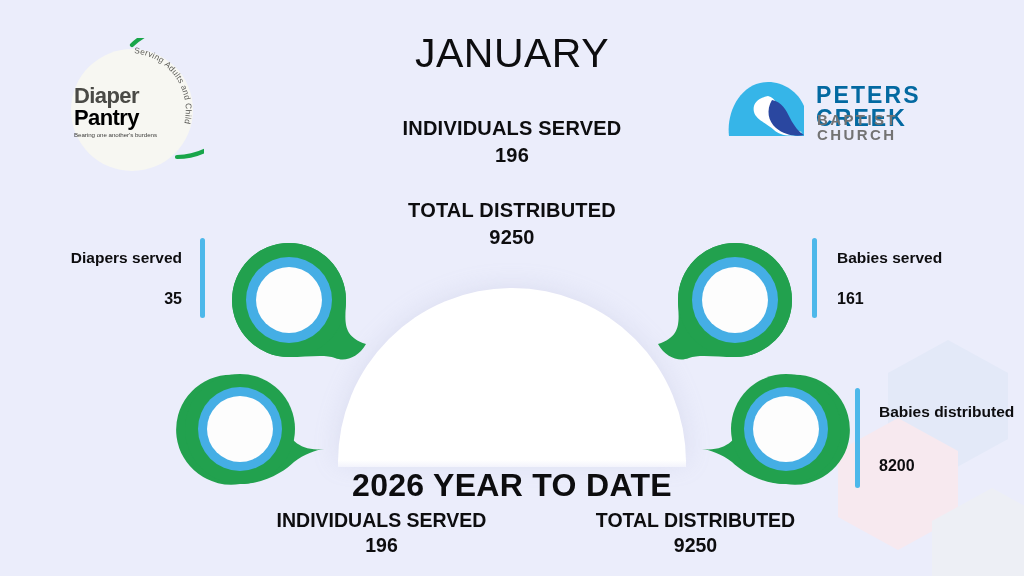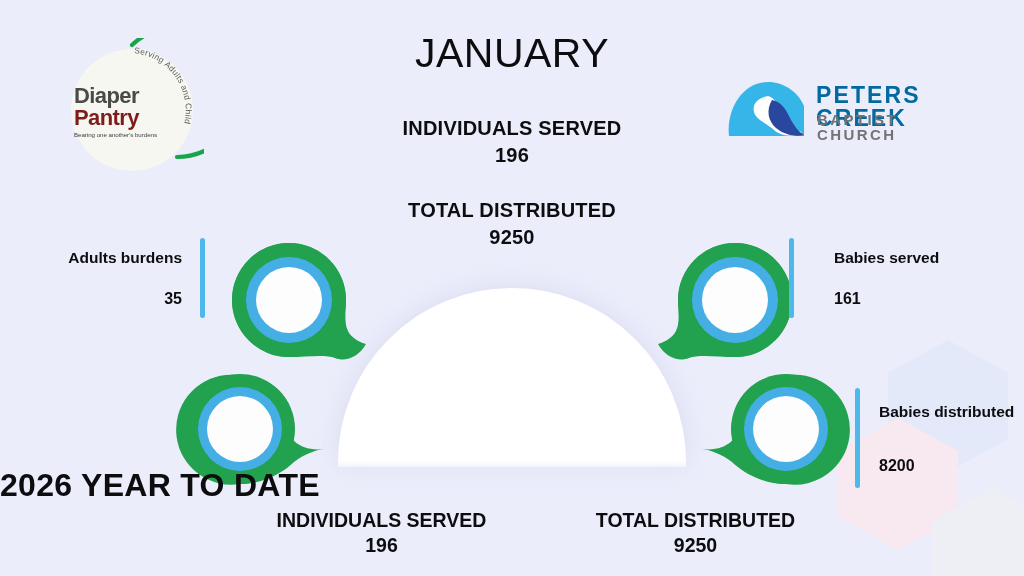--- a/index.html
+++ b/index.html
@@ -53,38 +53,38 @@
   .stat .num{font-size:16px;font-weight:bold;line-height:1.1;}
   .bar{
     background:#4db8ea;border-radius:3px;flex:none;
   }
 
   #stat-adults{left:60px;top:238px;width:150px;}
   #stat-adults .col{width:122px;text-align:right;}
   #stat-adults .num{margin-top:22px;}
   #stat-adults .bar{width:5px;height:80px;margin-left:18px;}
 
-  #stat-babies{left:789px;top:238px;width:175px;gap:20px;}
+  #stat-babies{left:812px;top:238px;width:175px;}
   #stat-babies .col{margin-left:20px;text-align:left;}
   #stat-babies .num{margin-top:22px;}
   #stat-babies .bar{width:5px;height:80px;}
 
   #stat-incont{left:20px;top:388px;width:190px;}
   #stat-incont .col{width:130px;text-align:right;}
   #stat-incont .num{margin-top:9px;}
   #stat-incont .bar{width:5px;height:94px;margin-left:17px;}
 
   #stat-diapers{left:855px;top:388px;width:165px;}
   #stat-diapers .col{margin-left:19px;text-align:left;}
   #stat-diapers .num{margin-top:35px;}
   #stat-diapers .bar{width:5px;height:100px;}
 
   
   .ytd{
-    position:absolute;left:0;top:469px;width:1024px;
+    position:absolute;left:0;top:469px;width:1024px;text-align:center;
     font-size:32px;font-weight:bold;letter-spacing:0.3px;line-height:1;
   }
   .bottom-stat{position:absolute;text-align:center;font-weight:bold;line-height:1.3;}
   .bottom-stat .lbl{font-size:19.5px;display:block;}
   .bottom-stat .val{font-size:19.5px;display:block;}
   #ytd-left{left:244px;top:508px;width:275px;}
   #ytd-right{left:558px;top:508px;width:275px;}
 
   
   #logo-pantry{position:absolute;left:60px;top:38px;width:144px;height:144px;}
@@ -94,21 +94,21 @@
   }
   #logo-pantry .ring{position:absolute;left:0;top:0;}
   #logo-pantry .wordmark{
     position:absolute;left:14px;top:48px;width:110px;text-align:left;
   }
   #logo-pantry .w1{
     font-size:22px;font-weight:bold;color:#4a4a46;letter-spacing:-0.6px;line-height:0.95;
     display:block;
   }
   #logo-pantry .w2{
-    font-size:22px;font-weight:bold;color:#7f1d1d;letter-spacing:-0.6px;line-height:0.98;
+    font-size:22px;font-weight:bold;color:#000000;letter-spacing:-0.6px;line-height:0.98;
     display:block;
   }
   #logo-pantry .tag{
     display:block;font-size:6.2px;color:#3c3c3a;margin-top:3px;letter-spacing:-0.05px;
     font-weight:normal;
   }
   #logo-pantry .arc-text{position:absolute;left:0;top:0;}
   #logo-pantry .arc-text text{
     font-size:8.3px;fill:#5a5a56;font-family:"Liberation Sans",sans-serif;letter-spacing:0.3px;
   }
@@ -224,21 +224,21 @@
     <span class="val">196</span>
   </div>
 
   <div class="hdr-block" id="hdr-total">
     <span>TOTAL DISTRIBUTED</span>
     <span class="val">9250</span>
   </div>
 
   <div class="stat" id="stat-adults">
     <div class="col">
-      <div class="txt">Adults burdens</div>
+      <div class="txt">Diapers served</div>
       <div class="num">35</div>
     </div>
     <div class="bar"></div>
   </div>
 
   <div class="stat" id="stat-babies">
     <div class="bar"></div>
     <div class="col">
       <div class="txt">Babies served</div>
       <div class="num">161</div>

